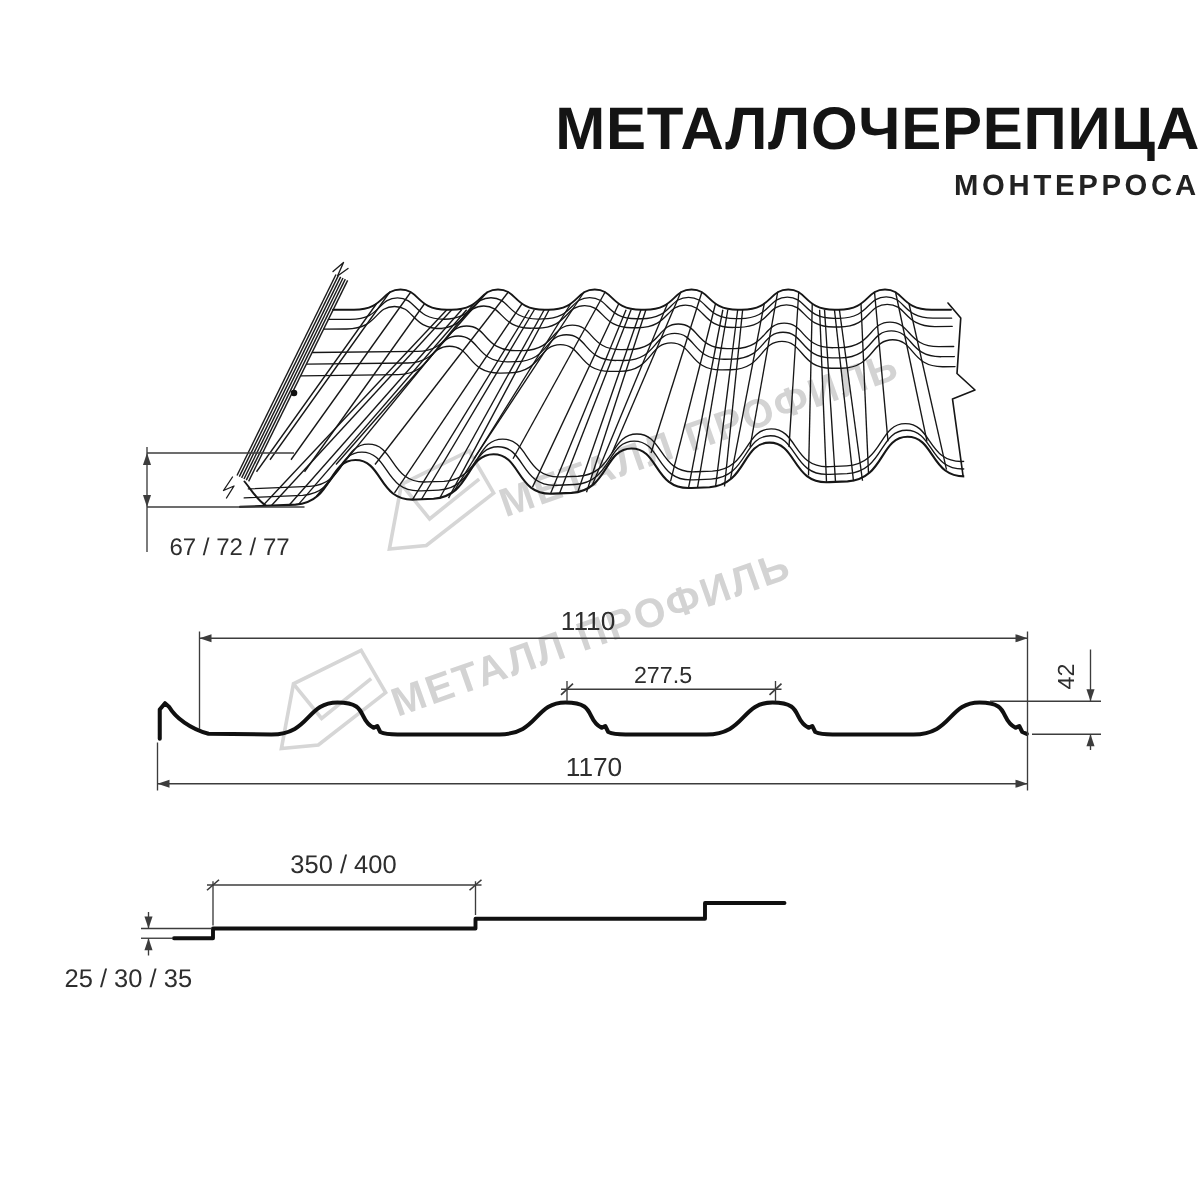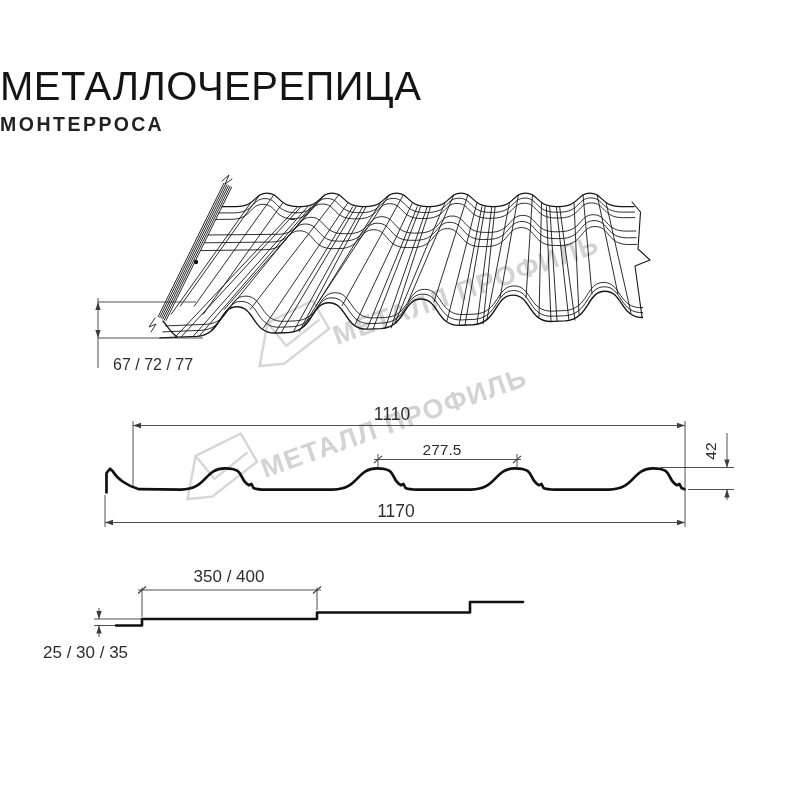--- a/index.html
+++ b/index.html
@@ -1,20 +1,20 @@
 <!DOCTYPE html>
 <html><head>
 <meta charset="utf-8">
 <style>
   html,body{margin:0;padding:0;background:#fff;}
   .stage{position:relative;width:800px;height:800px;background:#fff;overflow:hidden;
          font-family:"Liberation Sans",sans-serif;}
-  .title{position:absolute;left:0;top:64px;width:800px;text-align:left;
-         font-size:40px;font-weight:400;letter-spacing:.5px;color:#141414;}
-  .subtitle{position:absolute;left:0;top:113px;width:800px;text-align:left;
+  .title{position:absolute;left:0;top:64px;width:800px;text-align:right;
+         font-size:40px;font-weight:700;letter-spacing:.5px;color:#141414;}
+  .subtitle{position:absolute;left:0;top:113px;width:800px;text-align:right;
          font-size:19.5px;font-weight:600;letter-spacing:2.5px;color:#222;}
   svg text{font-family:"Liberation Sans",sans-serif;}
   .dimtxt{fill:#2e2e2e;}
 </style>
 </head>
 <body>
 
 <div class="stage">
 
   <div class="title">МЕТАЛЛОЧЕРЕПИЦА</div>

